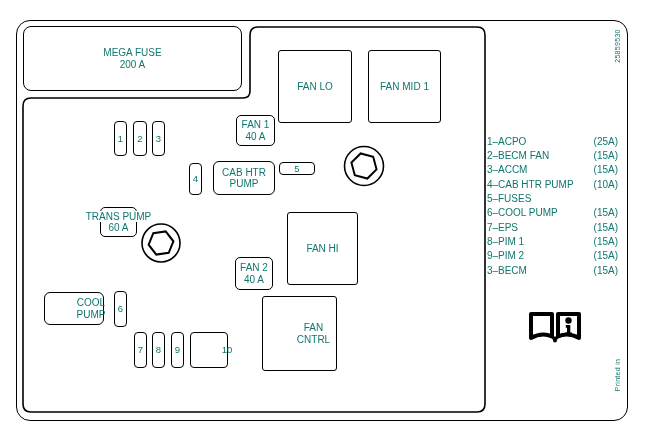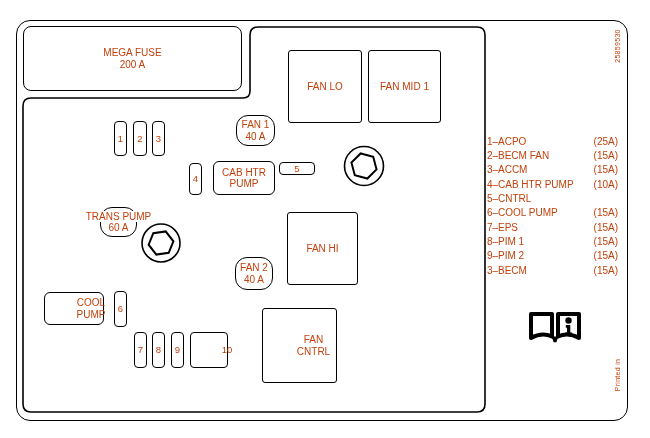--- a/index.html
+++ b/index.html
@@ -1,30 +1,30 @@
 <!DOCTYPE html>
 <html><head>
 <meta charset="utf-8">
 <style>
   html,body{margin:0;padding:0;background:#fff;}
   .canvas{
     position:relative;width:650px;height:438px;background:#fff;overflow:hidden;
-    font-family:"Liberation Sans","DejaVu Sans",sans-serif;color:#c2410c;
+    font-family:"Liberation Sans","DejaVu Sans",sans-serif;color:#0f766e;
   }
   .outer-border{
     position:absolute;left:16px;top:20px;width:612px;height:401px;
     border:1.5px solid #000;border-radius:14px;box-sizing:border-box;
   }
   .lines{position:absolute;left:0;top:0;width:650px;height:438px;}
   .box{
     position:absolute;border:1.5px solid #000;border-radius:4px;background:#fff;
     box-sizing:border-box;display:flex;align-items:center;justify-content:center;
     text-align:center;font-size:10px;line-height:11.5px;
   }
-  .r3{border-radius:3px;} .r5{border-radius:12px;} .r6{border-radius:6px;} .r8{border-radius:8px;}
+  .r3{border-radius:3px;} .r5{border-radius:5px;} .r6{border-radius:6px;} .r8{border-radius:8px;}
   .slot{font-size:9.5px;line-height:10px;border-radius:4px;}
   .overlabel{width:max-content;margin:0 auto;background:#fff;padding:0 3px;white-space:nowrap;position:relative;}
   .legend{position:absolute;left:481px;top:134px;width:137px;}
   .legend-head{position:absolute;left:490px;top:89px;font-size:10px;line-height:14px;white-space:nowrap;}
   .legend-row{display:flex;align-items:center;height:14.35px;font-size:10px;}
   .lnum{width:17px;text-align:right;white-space:pre;}
   .lname{flex:1;text-align:left;white-space:nowrap;}
   .lamps{text-align:right;white-space:nowrap;}
   .vtext{
     position:absolute;font-size:7px;letter-spacing:0.3px;white-space:nowrap;
@@ -50,30 +50,30 @@
     </g>
   </svg>
 
   <div class="box r8" style="left:23px;top:26px;width:219px;height:65px;">
     <div>
       <div>MEGA FUSE</div>
       <div>200 A</div>
     </div>
   </div>
 
-  <div class="box r3" style="left:288px;top:50px;width:74px;height:73px;">
+  <div class="box r3" style="left:278px;top:50px;width:74px;height:73px;">
     <div>FAN LO</div>
   </div>
   <div class="box r3" style="left:368px;top:50px;width:73px;height:73px;">
     <div>FAN MID 1</div>
   </div>
   <div class="box r3" style="left:287px;top:212px;width:71px;height:73px;">
     <div>FAN HI</div>
   </div>
-  <div class="box r3" style="left:262px;top:308px;width:75px;height:75px;padding-left:28px;">
+  <div class="box r3" style="left:262px;top:296px;width:75px;height:75px;padding-left:28px;">
     <div>FAN CNTRL</div>
   </div>
 
   <div class="box r5" style="left:236px;top:115px;width:39px;height:31px;">
     <div>
       <div>FAN 1</div>
       <div>40 A</div>
     </div>
   </div>
   <div class="box r6" style="left:213px;top:161px;width:62px;height:34px;">
@@ -148,21 +148,21 @@
         <span class="lname">ACCM</span>
         <span class="lamps">(15A)</span>
     </div>
     <div class="legend-row">
       <span class="lnum">4–</span>
         <span class="lname">CAB HTR PUMP</span>
         <span class="lamps">(10A)</span>
     </div>
     <div class="legend-row">
       <span class="lnum">5–</span>
-        <span class="lname">CNTRL</span>
+        <span class="lname">FUSES</span>
         <span class="lamps"></span>
     </div>
     <div class="legend-row">
       <span class="lnum">6–</span>
         <span class="lname">COOL PUMP</span>
         <span class="lamps">(15A)</span>
     </div>
     <div class="legend-row">
       <span class="lnum">7–</span>
         <span class="lname">EPS</span>

